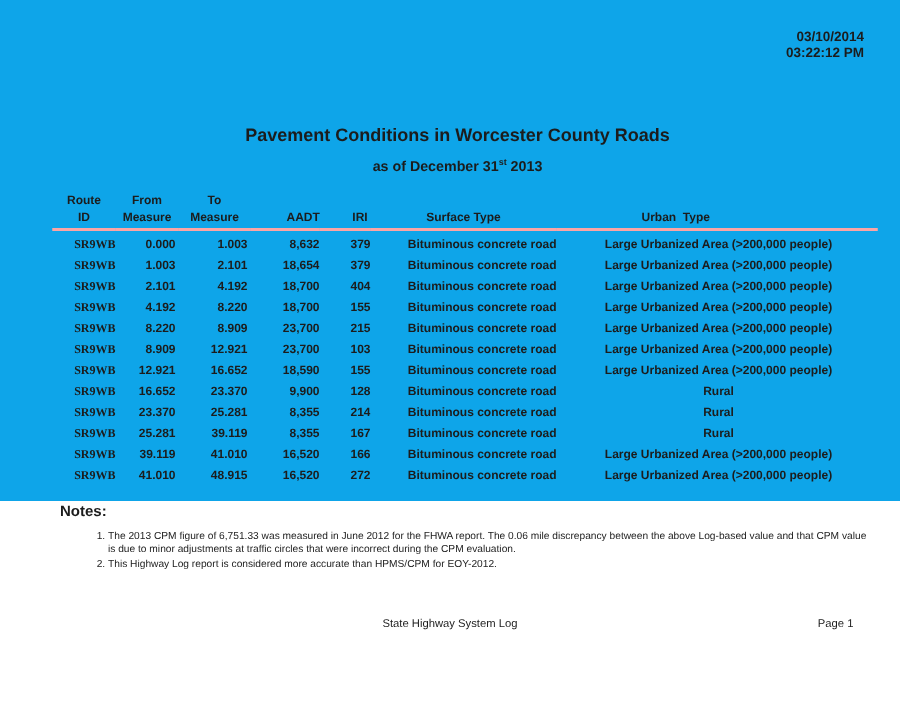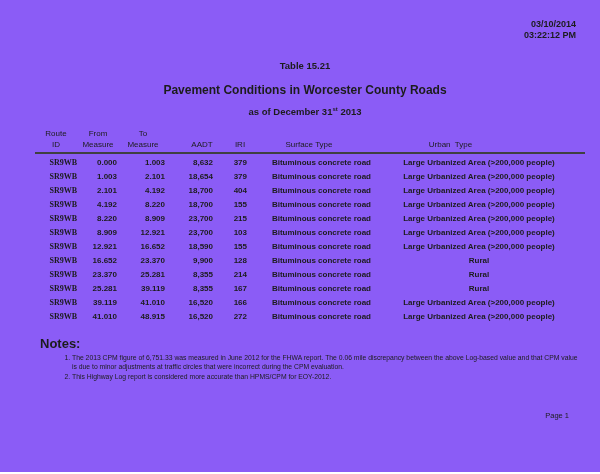--- a/index.html
+++ b/index.html
@@ -2,21 +2,21 @@
 <html><head>
 <meta charset="utf-8">
 <style>
   html,body{margin:0;padding:0;}
   body{
     width:600px;height:474px;overflow:hidden;
     background:#ffffff;color:#1c1c1c;
     font-family:"Liberation Sans", sans-serif;
     -webkit-font-smoothing:antialiased;
   }
-  .page{position:relative;width:600px;height:472px;background:#8b5cf6;}
+  .page{position:relative;width:600px;height:334px;background:#0ea5e9;}
 
   
   .datetime{
     position:absolute;top:19px;right:24px;text-align:right;
     font-size:9px;font-weight:bold;line-height:10.5px;
   }
 
   
   .doc-title{position:absolute;left:10px;width:590px;text-align:center;font-weight:bold;}
   .t-number{top:60px;font-size:9.5px;}
@@ -25,40 +25,40 @@
   .t-sub sup{font-size:6px;}
 
   
   table.pvt{
     position:absolute;left:35px;top:128px;width:550px;
     border-collapse:collapse;table-layout:fixed;
     font-size:8px;font-weight:bold;color:#1c1c1c;
   }
   .pvt th{
     vertical-align:bottom;text-align:center;
-    padding:0 0 2px 0;border-bottom:2px solid #404040;
-    font-weight:normal;
+    padding:0 0 2px 0;border-bottom:2px solid #fca5a5;
+    font-weight:bold;
   }
   .pvt th div{line-height:11px;white-space:pre;}
   .pvt td{
     height:14px;line-height:14px;padding:0;
     white-space:nowrap;overflow:hidden;
   }
   .pvt tbody tr:first-child td{padding-top:2px;}
   td.c-route{text-align:right;font-family:Liberation Serif, serif;}
   td.c-from,td.c-to{text-align:right;padding-right:2px;}
   td.c-aadt,td.c-iri{text-align:right;}
   td.c-surface{text-align:right;padding-left:10px;}
   td.c-urban{text-align:center;padding-left:2px;}
   th.c-aadt{padding-left:24px;}
   th.c-iri{padding-left:20px;}
   th.c-urban{padding-right:55px;}
 
   
-  .notes-label{position:absolute;left:40px;top:336px;font-size:13px;font-weight:bold;}
+  .notes-label{position:absolute;left:40px;top:336px;font-size:10px;font-weight:bold;}
   .notes-list{
     position:absolute;left:58px;top:353px;width:508px;
     margin:0;padding:0 0 0 14px;
     font-size:6.8px;line-height:9.2px;color:#1c1c1c;
   }
   .notes-list li{margin:0 0 1px 0;}
 
   
   .footer-center{position:absolute;top:411px;left:0;width:600px;text-align:center;font-size:7.5px;}
   .footer-page{position:absolute;top:411px;right:31px;font-size:7.5px;}
@@ -66,21 +66,20 @@
 </head>
 <body>
 
 <div class="page">
 
   <div class="datetime">
     <div>03/10/2014</div>
     <div>03:22:12 PM</div>
   </div>
 
-  <div class="doc-title t-number">Table 15.21</div>
   <div class="doc-title t-main">Pavement Conditions in Worcester County Roads</div>
   <div class="doc-title t-sub"><span>as of December 31</span><sup>st</sup> <span>2013</span></div>
 
   <table class="pvt">
     <colgroup>
       <col style="width:42px">
         <col style="width:42px">
         <col style="width:48px">
       <col style="width:46px">
         <col style="width:34px">
@@ -226,15 +225,16 @@
         </tr>
       </tbody>
   </table>
 
   <div class="notes-label">Notes:</div>
   <ol class="notes-list">
       <li>The 2013 CPM figure of 6,751.33 was measured in June 2012 for the FHWA report. The 0.06 mile discrepancy between the above Log-based value and that CPM value is due to minor adjustments at traffic circles that were incorrect during the CPM evaluation.</li>
       <li>This Highway Log report is considered more accurate than HPMS/CPM for EOY-2012.</li>
     </ol>
 
+  <div class="footer-center">State Highway System Log</div>
   <div class="footer-page">Page 1</div>
 
 </div>
 
 </body></html>

